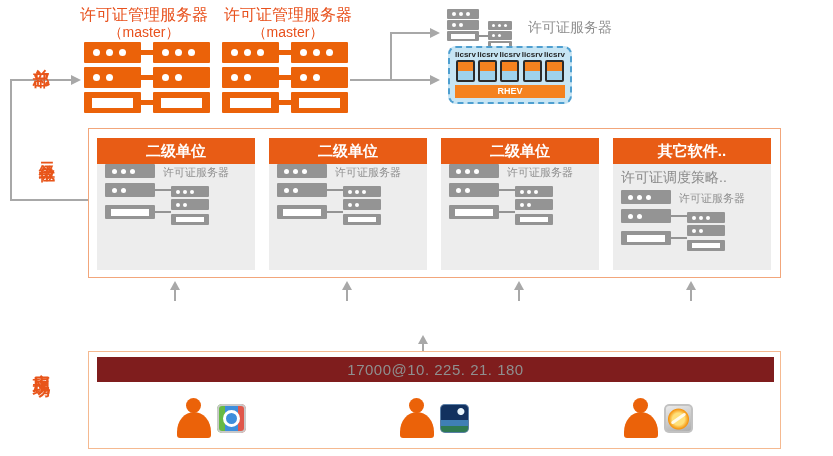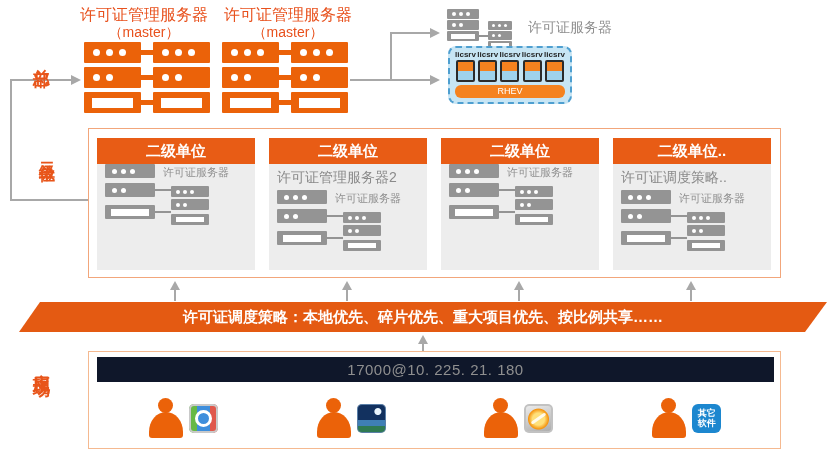--- a/index.html
+++ b/index.html
@@ -64,42 +64,42 @@
   
   .gsrv-top{position:absolute;left:447px;top:9px;width:75px;height:40px;}
   .lic-label{position:absolute;color:#8F8F8F;font-size:14px;}
   .rhev{position:absolute;left:448px;top:46px;width:124px;height:58px;background:#C7E5F4;
         border:2px dashed #4E9FD0;border-radius:8px;box-sizing:border-box;padding:2px 5px 3px;}
   .rhev-nodes{display:flex;justify-content:space-between;}
   .rhev-node{display:flex;flex-direction:column;align-items:center;}
   .rhev-node .nlabel{font-size:8px;line-height:10px;color:#1F1F1F;font-weight:bold;}
   .rhev-node .nbox{width:15px;height:18px;border:2px solid #2B2B2B;border-radius:2px;
         background:linear-gradient(180deg,#F5821F 0 50%,#9FD2EC 50%);}
-  .rhev-bar{margin-top:3px;height:13px;background:#F5821F;border-radius:6px;color:#fff;
-        font-size:9px;font-weight:normal;text-align:center;line-height:13px;}
+  .rhev-bar{margin-top:3px;height:13px;background:#F5821F;border-radius:0;color:#fff;
+        font-size:9px;font-weight:bold;text-align:center;line-height:13px;}
 
   
   .bigbox{position:absolute;left:88px;top:128px;width:693px;height:150px;border:1px solid #F2A67B;
         box-sizing:border-box;background:#fff;}
   .card{position:absolute;top:9px;width:158px;height:132px;background:#EDEDED;}
   .card .chead{height:26px;background:#E85C15;color:#fff;font-weight:bold;font-size:15px;
         text-align:center;line-height:26px;}
   .card .ctitle{font-size:14px;color:#8A8A8A;margin:5px 0 3px 8px;white-space:nowrap;}
   .card .cicon{position:relative;margin-left:8px;height:64px;}
   .cicon .ilabel{position:absolute;left:58px;top:1px;font-size:11px;color:#8F8F8F;}
 
   
   .banner{position:absolute;left:19px;top:302px;width:808px;height:30px;background:#E45A12;
         clip-path:polygon(21px 0,100% 0,calc(100% - 22px) 100%,0 100%);
         color:#fff;font-weight:bold;font-size:15px;text-align:center;line-height:30px;}
 
   
   .appbox{position:absolute;left:88px;top:351px;width:693px;height:98px;border:1px solid #F5B990;
         box-sizing:border-box;background:#fff;}
-  .addrbar{position:absolute;left:8px;top:5px;width:677px;height:25px;background:#0f172a;
+  .addrbar{position:absolute;left:8px;top:5px;width:677px;height:25px;background:#7f1d1d;
         color:#8F8F8F;font-size:15px;text-align:center;line-height:25px;letter-spacing:.5px;}
   .clients{position:absolute;left:10px;right:10px;top:40px;height:52px;display:flex;
         justify-content:space-around;align-items:center;}
   .client{display:flex;align-items:center;gap:5px;}
   .person{position:relative;width:36px;height:40px;}
   .person::before{content:"";position:absolute;left:10px;top:0;width:15px;height:15px;
         border-radius:50%;background:#EB6209;}
   .person::after{content:"";position:absolute;left:1px;top:14px;width:34px;height:26px;
         background:#EB6209;border-radius:17px 17px 3px 3px / 20px 20px 3px 3px;}
   .app{position:relative;width:29px;height:29px;flex:0 0 auto;}
@@ -231,21 +231,20 @@
         <div class="grect g38 dots2" style="left:66px;top:35px;"></div>
         <div class="grect g50 slot" style="left:0;top:41px;"></div>
         <div class="grect g38 slot" style="left:66px;top:50px;"></div>
         <div class="gconn" style="left:50px;top:25px;width:16px;"></div>
         <div class="gconn" style="left:50px;top:47px;width:16px;"></div>
       </div>
     </div>
 
     <div class="card" style="left:180px;">
       <div class="chead">二级单位</div>
-      <div class="ctitle">许可证管理服务器2</div>
       <div class="cicon">
         <div class="grect g50 dots3" style="left:0;top:0;"></div>
         <div class="ilabel">许可证服务器</div>
         <div class="grect g50 dots2" style="left:0;top:19px;"></div>
         <div class="grect g38 dots3" style="left:66px;top:22px;"></div>
         <div class="grect g38 dots2" style="left:66px;top:35px;"></div>
         <div class="grect g50 slot" style="left:0;top:41px;"></div>
         <div class="grect g38 slot" style="left:66px;top:50px;"></div>
         <div class="gconn" style="left:50px;top:25px;width:16px;"></div>
         <div class="gconn" style="left:50px;top:47px;width:16px;"></div>
@@ -261,21 +260,21 @@
         <div class="grect g38 dots3" style="left:66px;top:22px;"></div>
         <div class="grect g38 dots2" style="left:66px;top:35px;"></div>
         <div class="grect g50 slot" style="left:0;top:41px;"></div>
         <div class="grect g38 slot" style="left:66px;top:50px;"></div>
         <div class="gconn" style="left:50px;top:25px;width:16px;"></div>
         <div class="gconn" style="left:50px;top:47px;width:16px;"></div>
       </div>
     </div>
 
     <div class="card" style="left:524px;">
-      <div class="chead">二级单位..</div>
+      <div class="chead">其它软件..</div>
       <div class="ctitle">许可证调度策略..</div>
       <div class="cicon">
         <div class="grect g50 dots3" style="left:0;top:0;"></div>
         <div class="ilabel">许可证服务器</div>
         <div class="grect g50 dots2" style="left:0;top:19px;"></div>
         <div class="grect g38 dots3" style="left:66px;top:22px;"></div>
         <div class="grect g38 dots2" style="left:66px;top:35px;"></div>
         <div class="grect g50 slot" style="left:0;top:41px;"></div>
         <div class="grect g38 slot" style="left:66px;top:50px;"></div>
         <div class="gconn" style="left:50px;top:25px;width:16px;"></div>
@@ -286,42 +285,35 @@
 
   <div class="ln" style="left:174px;top:287px;width:2px;height:14px;"></div>
   <div class="arr-u" style="left:170px;top:281px;"></div>
   <div class="ln" style="left:346px;top:287px;width:2px;height:14px;"></div>
   <div class="arr-u" style="left:342px;top:281px;"></div>
   <div class="ln" style="left:518px;top:287px;width:2px;height:14px;"></div>
   <div class="arr-u" style="left:514px;top:281px;"></div>
   <div class="ln" style="left:690px;top:287px;width:2px;height:14px;"></div>
   <div class="arr-u" style="left:686px;top:281px;"></div>
 
-  <div class="banner">许可证调度策略：本地优先、碎片优先、重大项目优先、按比例共享……</div>
 
   <div class="ln" style="left:422px;top:342px;width:2px;height:9px;"></div>
   <div class="arr-u" style="left:418px;top:335px;"></div>
 
   <div class="appbox">
     <div class="addrbar">17000@10. 225. 21. 180</div>
     <div class="clients">
       <div class="client">
         <div class="person"></div>
         <div class="app app-compass"></div>
       </div>
       <div class="client">
         <div class="person"></div>
         <div class="app app-photo"></div>
       </div>
       <div class="client">
         <div class="person"></div>
         <div class="app app-gold"></div>
       </div>
-      <div class="client">
-        <div class="person"></div>
-        <div class="app app-other">
-          <span>其它软件</span>
-        </div>
-      </div>
     </div>
   </div>
 
 </div>
 
 </body></html>

